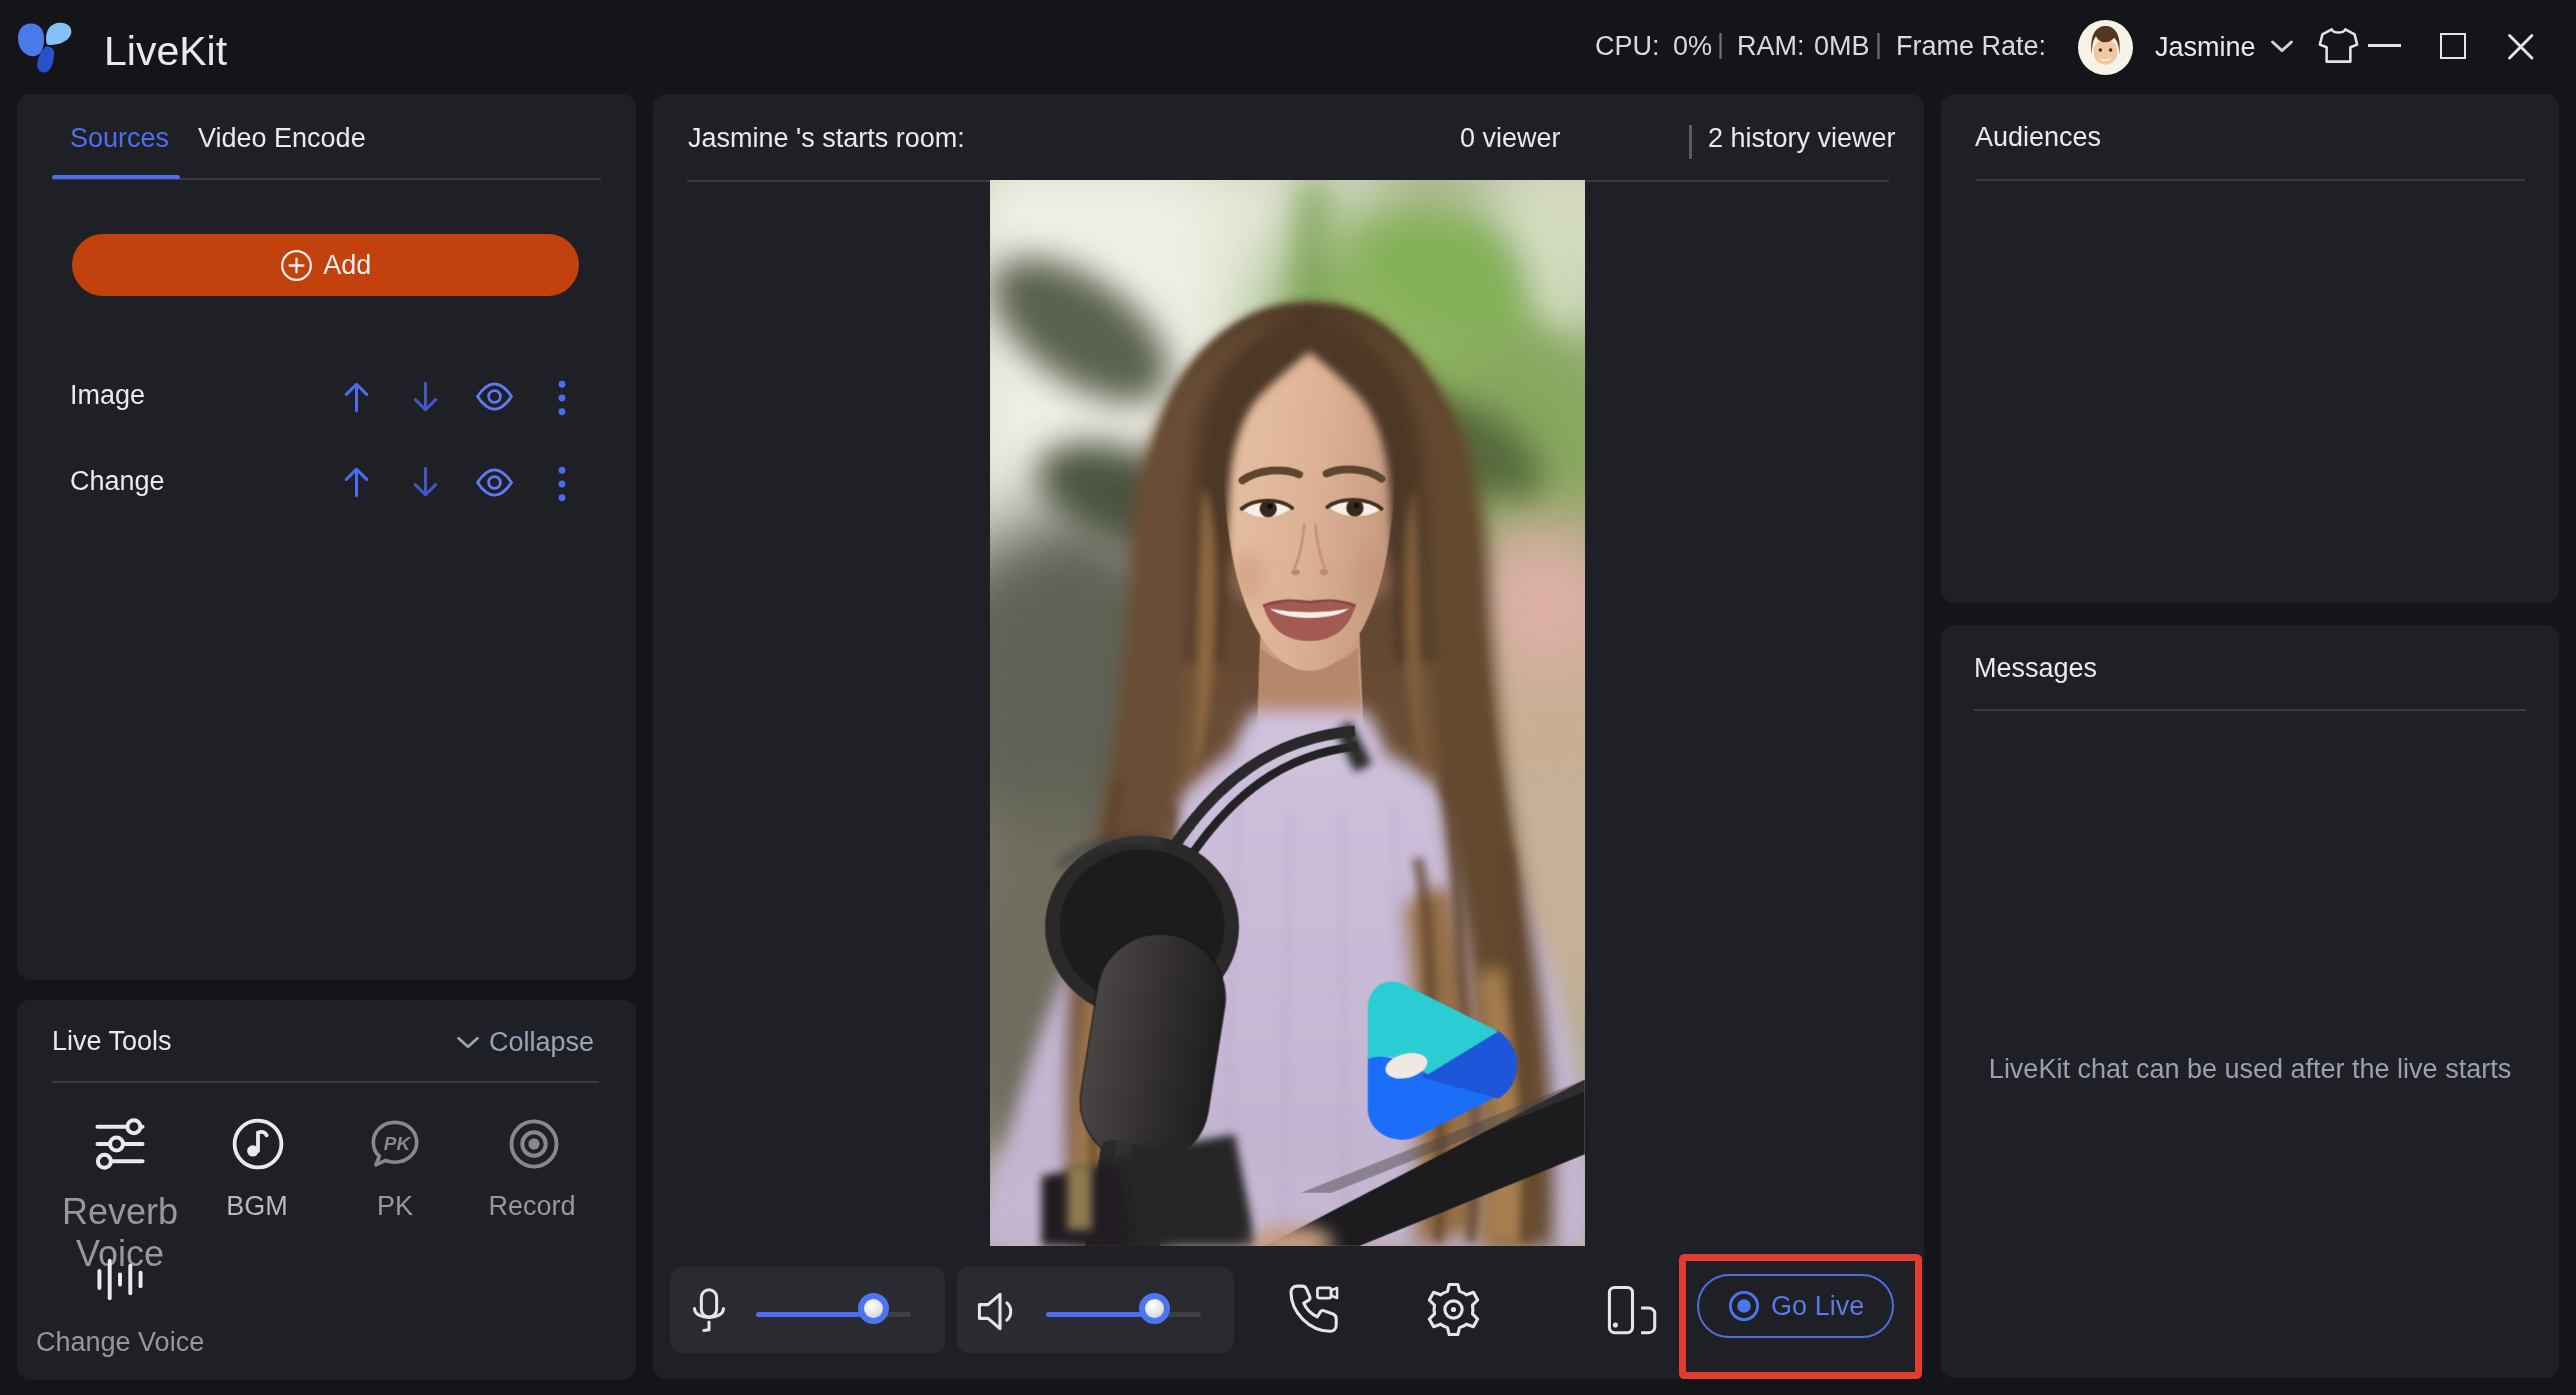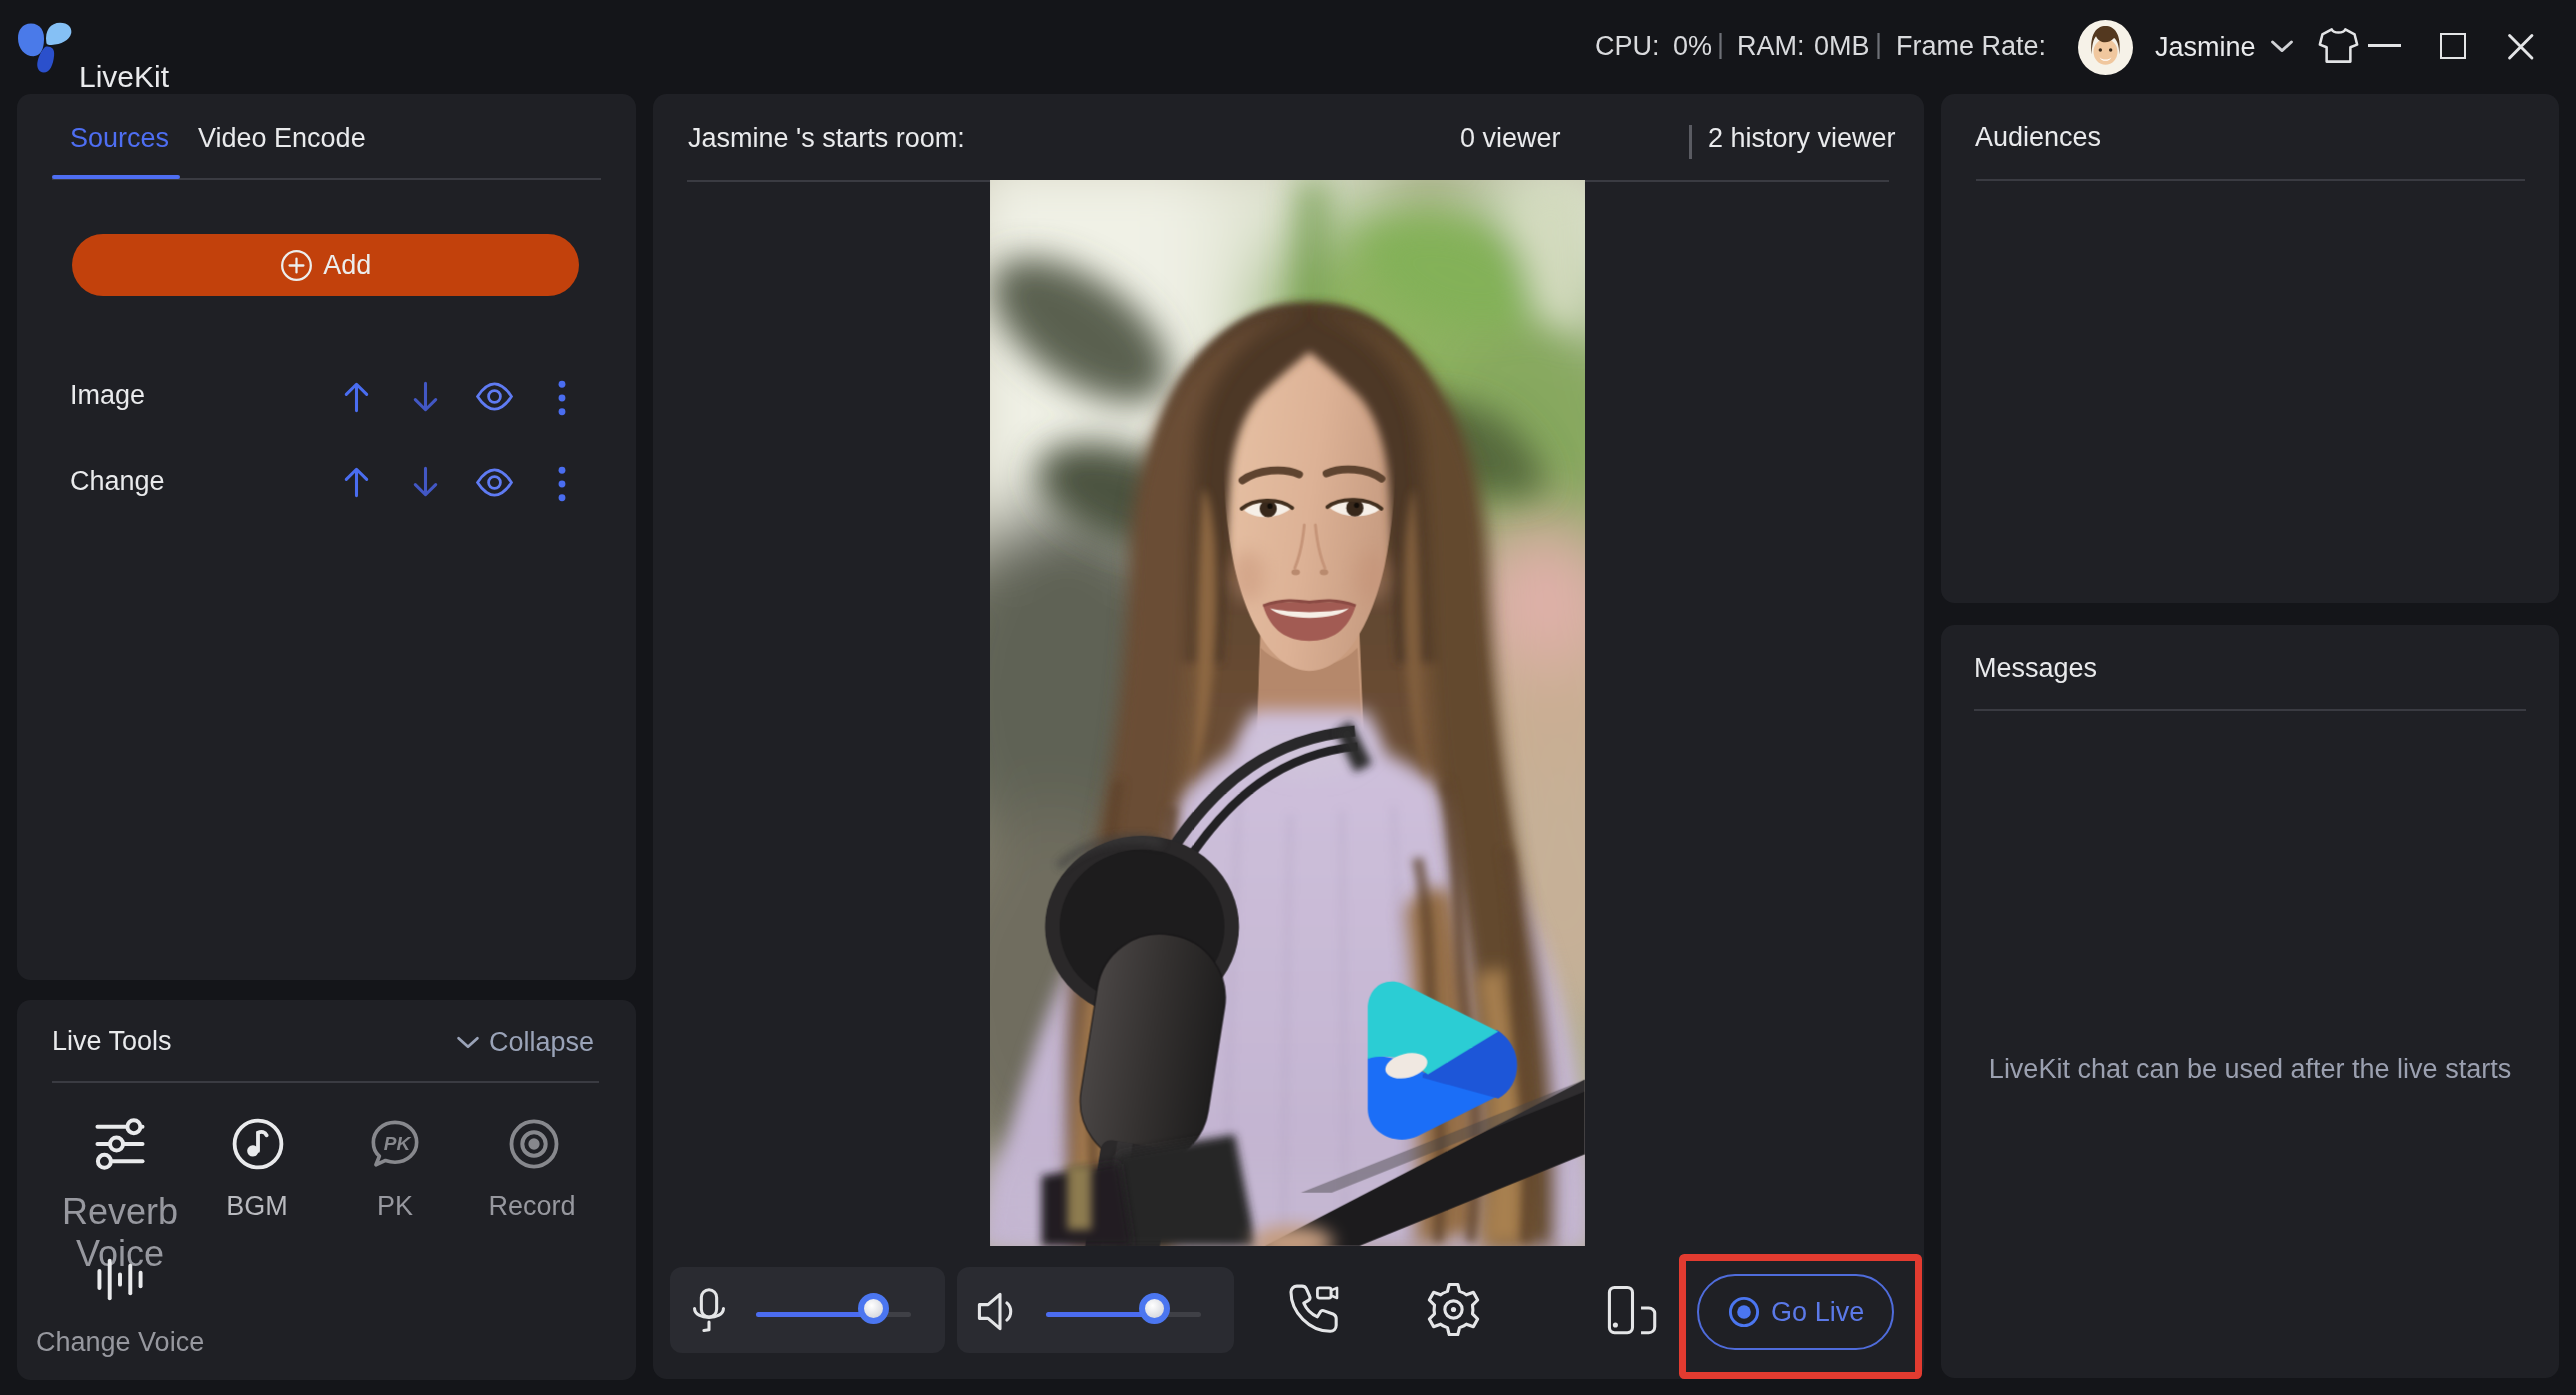--- a/index.html
+++ b/index.html
@@ -10,21 +10,21 @@
 .wt{color:#e9eaec}
 </style>
 </head>
 <body>
 
 <svg class="abs" style="left:18px;top:20.6px" width="55" height="55" viewBox="0 0 64 64">
   <path d="M30 26 C32 12 26 3 15 3 C5 3 0 11 0 20 C0 32 8 41 18 41 C26 41 29 34 30 26 Z" fill="#4a7ae9"></path>
   <path d="M33 25 C31 11 38 2 49 2 C58 2 63 7 62 14 C60 23 50 27 39 28 C35 28 33 27 33 25 Z" fill="#85c0f5"></path>
   <path d="M32 30 C38 29 43 32 42 40 C41 51 37 60 30 60 C24 60 21 54 23 46 C25 39 28 33 32 30 Z" fill="#2b50cc"></path>
 </svg>
-<div class="abs wt" style="left:79px;top:27.5px;font-size:30px;margin-top:32px;">LiveKit</div>
+<div class="abs wt" style="left:104px;top:27.5px;font-size:41px;">LiveKit</div>
 
 <div class="abs" style="left:1595px;top:31px;font-size:27px;color:#d9dadd">CPU:</div>
 <div class="abs" style="left:1673px;top:31px;font-size:27px;color:#d9dadd">0%</div>
 <div class="abs" style="left:1717px;top:29px;font-size:27px;color:#6e7077">|</div>
 <div class="abs" style="left:1737px;top:31px;font-size:27px;color:#d9dadd">RAM:</div>
 <div class="abs" style="left:1814px;top:31px;font-size:27px;color:#d9dadd">0MB</div>
 <div class="abs" style="left:1875px;top:29px;font-size:27px;color:#6e7077">|</div>
 <div class="abs" style="left:1896px;top:31px;font-size:27px;color:#d9dadd">Frame Rate:</div>
 
 <svg class="abs" style="left:2078px;top:20px" width="55" height="55" viewBox="0 0 64 64">
@@ -340,21 +340,21 @@
   <circle cx="33" cy="33" r="3" fill="#e4e5e7"></circle>
 </svg>
 
 <svg class="abs" style="left:1606px;top:1283px" width="53" height="55" viewBox="0 0 62 64">
   <rect x="4" y="5" width="27" height="53" rx="6" fill="none" stroke="#e4e5e7" stroke-width="3.6"></rect>
   <circle cx="11" cy="49" r="3" fill="#e4e5e7"></circle>
   <path d="M41 29 L50 29 C54 29 57 32 57 35 L57 51 C57 55 54 58 50 58 L41 58" fill="none" stroke="#e4e5e7" stroke-width="3.6"></path>
 </svg>
 
 <div class="abs" style="left:1679px;top:1254px;width:243px;height:125px;border:7.7px solid #e23b30;border-radius:5.2px"></div>
-<div class="abs" style="left:1697px;top:1274px;width:197px;height:76px;border:2.6px solid #4f6cdb;border-radius:39px;display:flex;align-items:center;justify-content:center">
+<div class="abs" style="left:1697px;top:1274px;width:197px;height:64px;border:2.6px solid #4f6cdb;border-radius:39px;display:flex;align-items:center;justify-content:center">
   <svg width="34" height="34" viewBox="0 0 40 40" style="margin-right:10.3px">
       <circle cx="20" cy="20" r="16" fill="none" stroke="#4b76f0" stroke-width="3.4"></circle>
       <circle cx="20" cy="20" r="8" fill="#4b76f0"></circle>
     </svg>
   <span style="font-size:27px;color:#5b79e8">Go Live</span>
 </div>
 
 <div class="panel" style="left:1941px;top:94px;width:618px;height:509px"></div>
 <div class="abs wt" style="left:1975px;top:122px;font-size:27px">Audiences</div>
 <div class="divider" style="left:1976px;top:179px;width:549px"></div>

